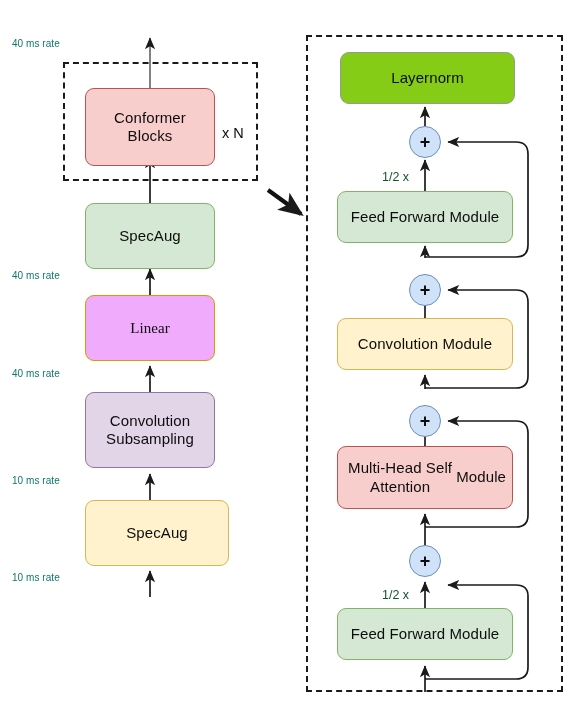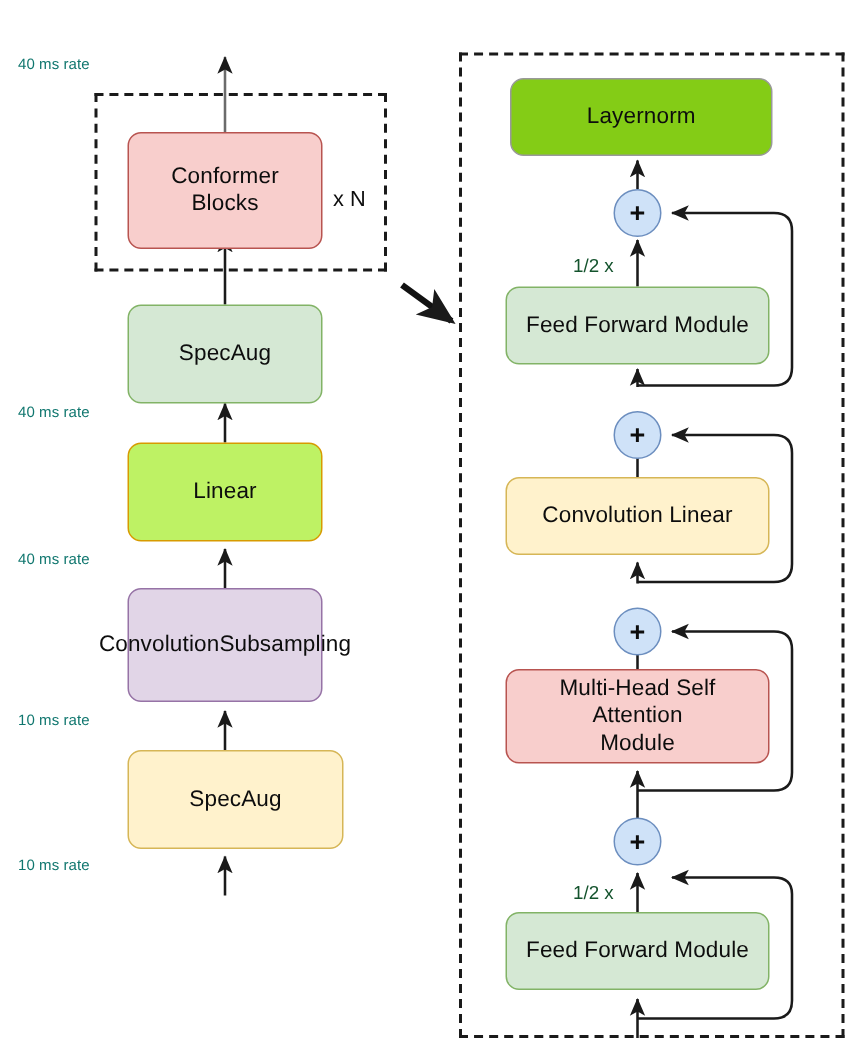--- a/index.html
+++ b/index.html
@@ -27,21 +27,21 @@
     align-items: center;
     justify-content: center;
     text-align: center;
     font-size: 15px;
     line-height: 1.22;
     color: #0d0d0d;
     letter-spacing: 0.1px;
     padding: 2px 6px;
   }
   .node.green  { background: #d5e8d4; border-color: #82b366; }
-  .node.orange { background: #bef264; border-color: #d79b00; }
+  .node.orange { background: #f0abfc; border-color: #d79b00; font-family: Liberation Serif, serif; }
   .node.purple { background: #e1d5e7; border-color: #9673a6; }
   .node.yellow { background: #fff2cc; border-color: #d6b656; }
   .node.pink   { background: #f8cecc; border-color: #b85450; }
   .node.gray   { background: #84cc16; border-color: #999999; }
 
   .rate-label {
     position: absolute;
     font-size: 10px;
     color: #0f766e;
     white-space: nowrap;
@@ -196,21 +196,21 @@
   <div class="xn-label" style="left:222px; top:125px;">x N</div>
 
   <div class="node green" style="left:85px; top:203px; width:130px; height:66px;">
     <span>SpecAug</span>
   </div>
 
   <div class="node orange" style="left:85px; top:295px; width:130px; height:66px;">
     <span>Linear</span>
   </div>
 
-  <div class="node purple" style="left:85px; top:392px; width:130px; height:76px; ">
+  <div class="node purple" style="left:85px; top:392px; width:130px; height:76px; flex-direction:column;">
     <span>Convolution</span>
     <span>Subsampling</span>
   </div>
 
   <div class="node yellow" style="left:85px; top:500px; width:144px; height:66px;">
     <span>SpecAug</span>
   </div>
 
   <div class="rate-label" style="left:12px; top:38px;">40 ms rate</div>
   <div class="rate-label" style="left:12px; top:270px;">40 ms rate</div>
@@ -232,28 +232,28 @@
 
   <div class="node green" style="left:337px; top:191px; width:176px; height:52px;">
     <span>Feed Forward Module</span>
   </div>
 
   <div class="plus-node" style="left:409px; top:274px;">
     <span>+</span>
   </div>
 
   <div class="node yellow" style="left:337px; top:318px; width:176px; height:52px;">
-    <span>Convolution Linear</span>
+    <span>Convolution Module</span>
   </div>
 
   <div class="plus-node" style="left:409px; top:405px;">
     <span>+</span>
   </div>
 
-  <div class="node pink" style="left:337px; top:446px; width:176px; height:63px; flex-direction:column;">
+  <div class="node pink" style="left:337px; top:446px; width:176px; height:63px; flex-direction:row;">
     <span>Multi-Head Self Attention</span>
     <span>Module</span>
   </div>
 
   <div class="plus-node" style="left:409px; top:545px;">
     <span>+</span>
   </div>
 
   <div class="half-label" style="left:382px; top:588px;">1/2 x</div>
 

